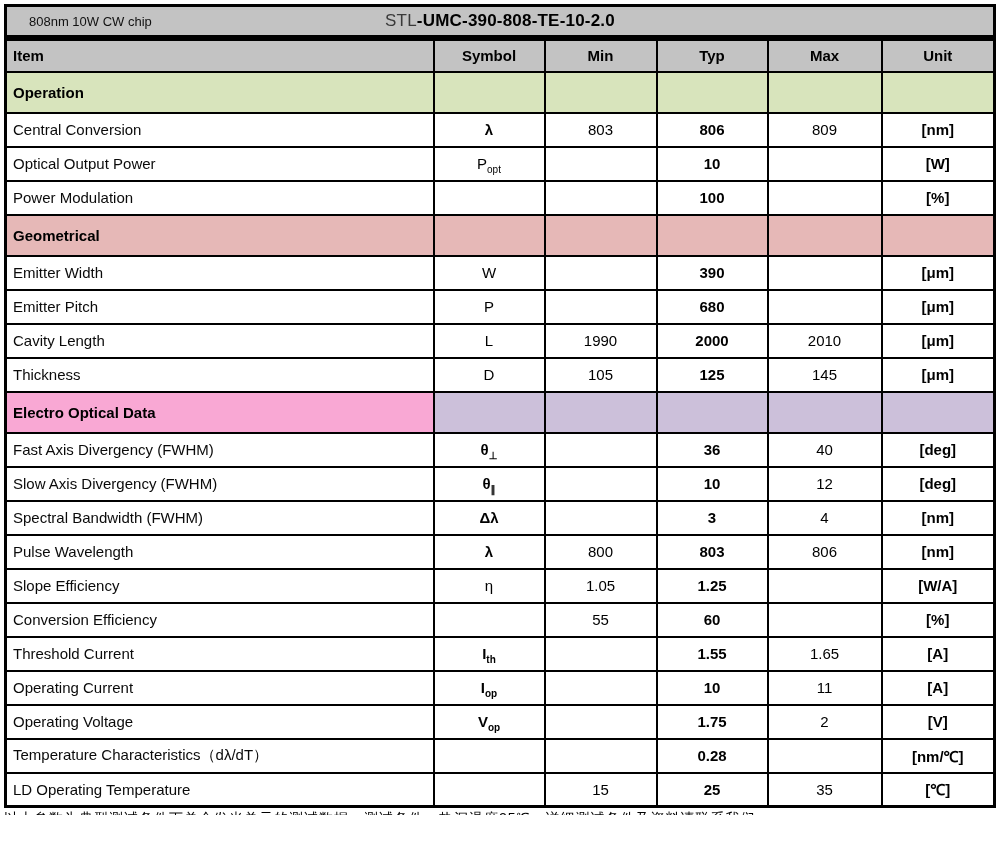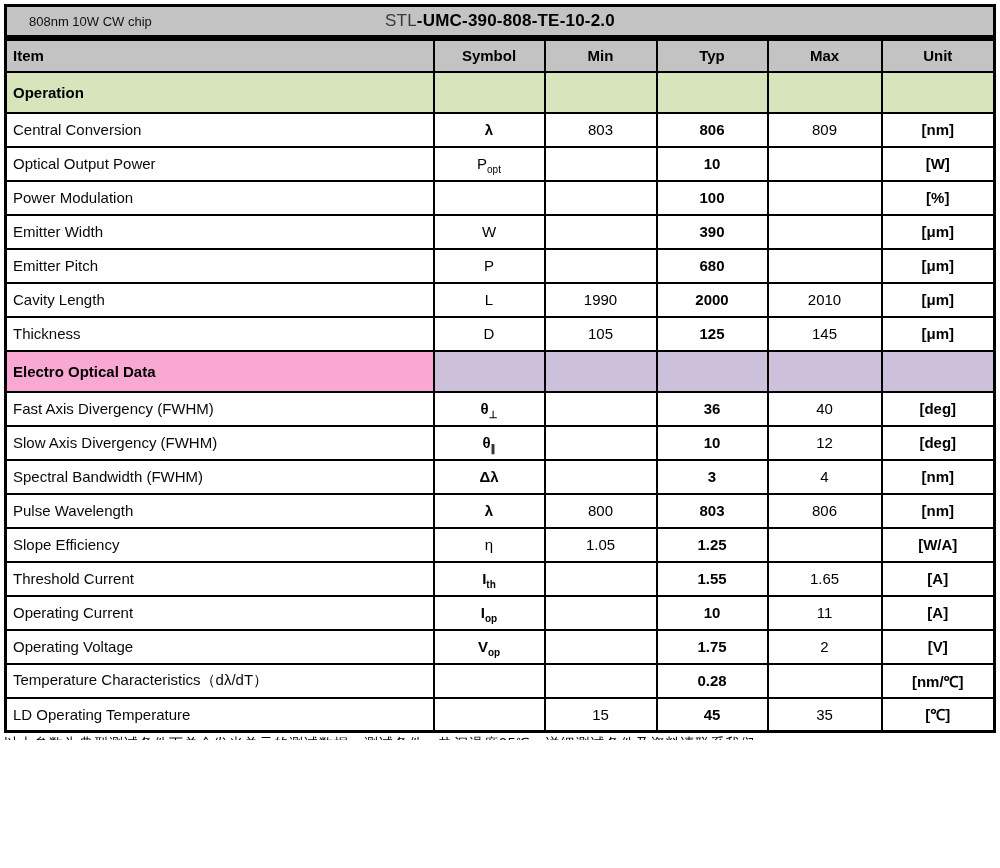--- a/index.html
+++ b/index.html
@@ -150,20 +150,28 @@
           <td class="unit-cell">[W]</td>
         </tr>
         <tr class="data-row">
           <td class="item-cell">Power Modulation</td>
           <td></td>
           <td></td>
           <td class="typ-cell">100</td>
           <td></td>
           <td class="unit-cell">[%]</td>
         </tr>
+        <tr class="section-row">
+          <td style="background: rgb(230, 184, 183);">Geometrical</td>
+          <td style="background: rgb(230, 184, 183);"></td>
+          <td style="background: rgb(230, 184, 183);"></td>
+          <td style="background: rgb(230, 184, 183);"></td>
+          <td style="background: rgb(230, 184, 183);"></td>
+          <td style="background: rgb(230, 184, 183);"></td>
+        </tr>
         <tr class="data-row">
           <td class="item-cell">Emitter Width</td>
           <td><span>W</span></td>
           <td></td>
           <td class="typ-cell">390</td>
           <td></td>
           <td class="unit-cell">[μm]</td>
         </tr>
         <tr class="data-row">
           <td class="item-cell">Emitter Pitch</td>
@@ -231,20 +239,28 @@
         </tr>
         <tr class="data-row">
           <td class="item-cell">Slope Efficiency</td>
           <td><span>η</span></td>
           <td>1.05</td>
           <td class="typ-cell">1.25</td>
           <td></td>
           <td class="unit-cell">[W/A]</td>
         </tr>
         <tr class="data-row">
+          <td class="item-cell">Conversion Efficiency</td>
+          <td></td>
+          <td>55</td>
+          <td class="typ-cell">60</td>
+          <td></td>
+          <td class="unit-cell">[%]</td>
+        </tr>
+        <tr class="data-row">
           <td class="item-cell">Threshold Current</td>
           <td><span class="sym-bold">I<sub class="sym-sub">th</sub></span></td>
           <td></td>
           <td class="typ-cell">1.55</td>
           <td>1.65</td>
           <td class="unit-cell">[A]</td>
         </tr>
         <tr class="data-row">
           <td class="item-cell">Operating Current</td>
           <td><span class="sym-bold">I<sub class="sym-sub">op</sub></span></td>
@@ -266,21 +282,21 @@
           <td></td>
           <td></td>
           <td class="typ-cell">0.28</td>
           <td></td>
           <td class="unit-cell">[nm/℃]</td>
         </tr>
         <tr class="data-row">
           <td class="item-cell">LD Operating Temperature</td>
           <td></td>
           <td>15</td>
-          <td class="typ-cell">45</td>
+          <td class="typ-cell">25</td>
           <td>35</td>
           <td class="unit-cell">[℃]</td>
         </tr>
       </tbody>
   </table>
 
   <div class="footnote-clip">
     <span>以上参数为典型测试条件下单个发光单元的测试数据，测试条件：热沉温度25℃，详细测试条件及资料请联系我们</span>
   </div>
 

